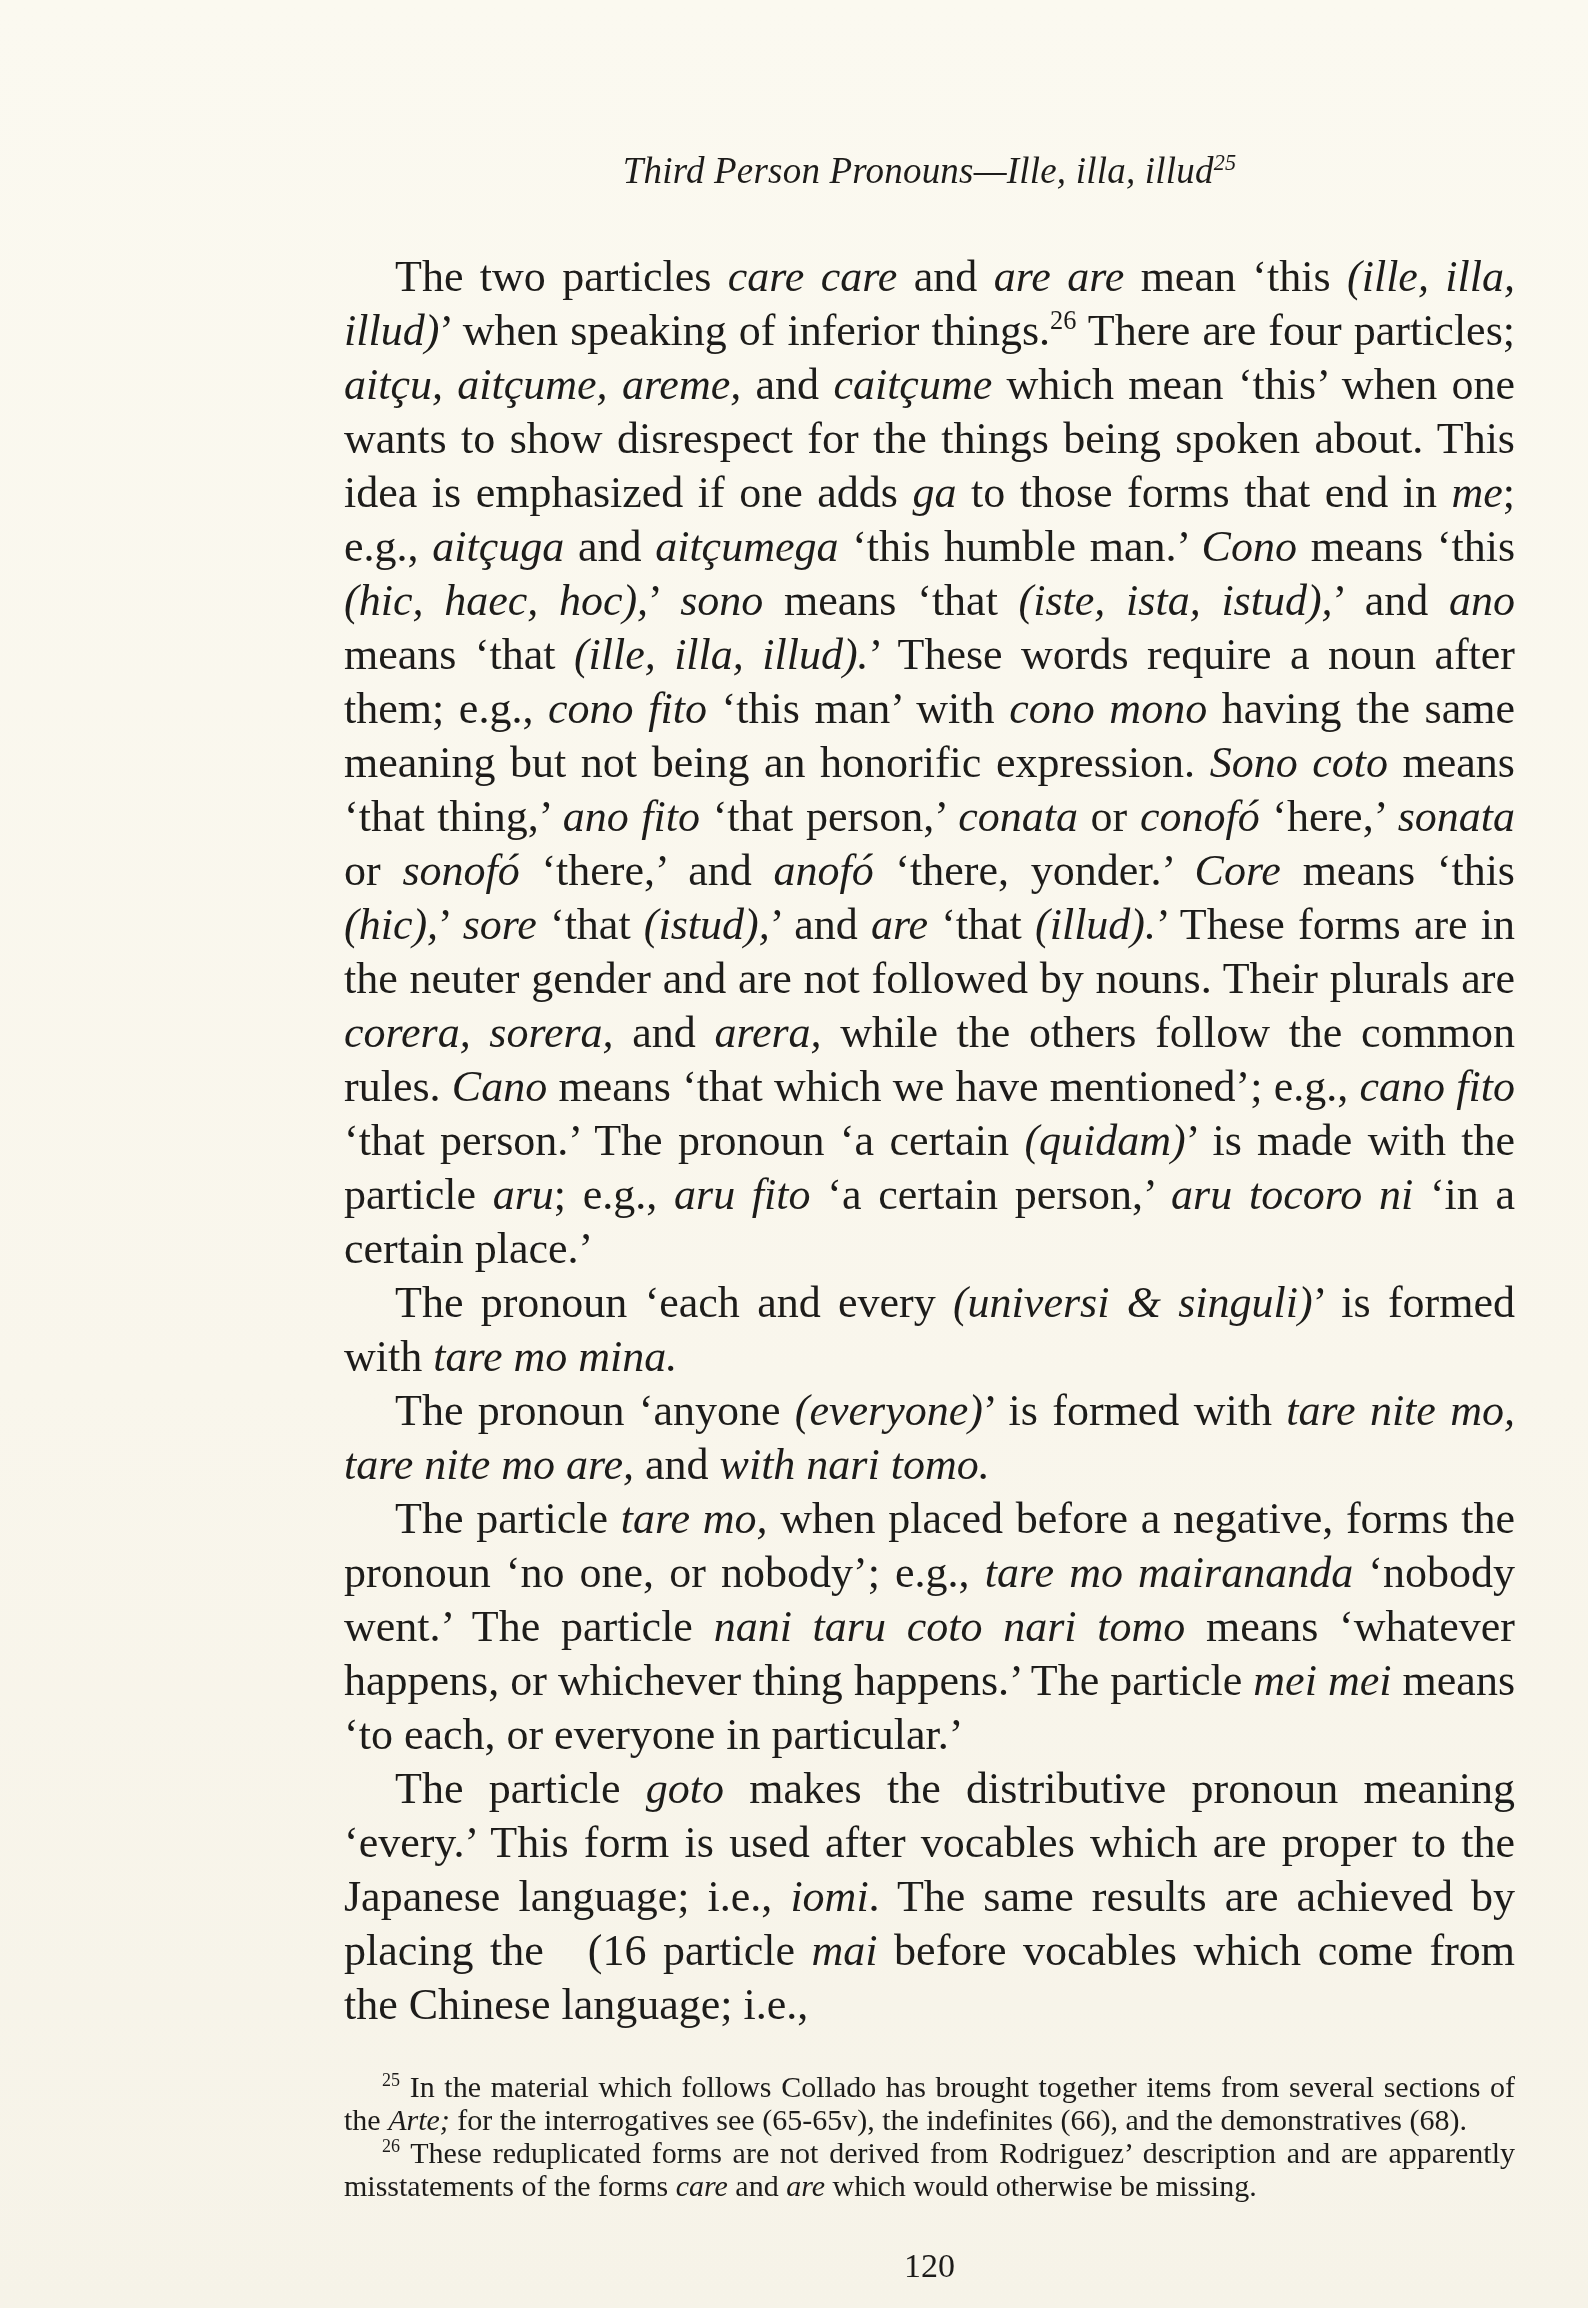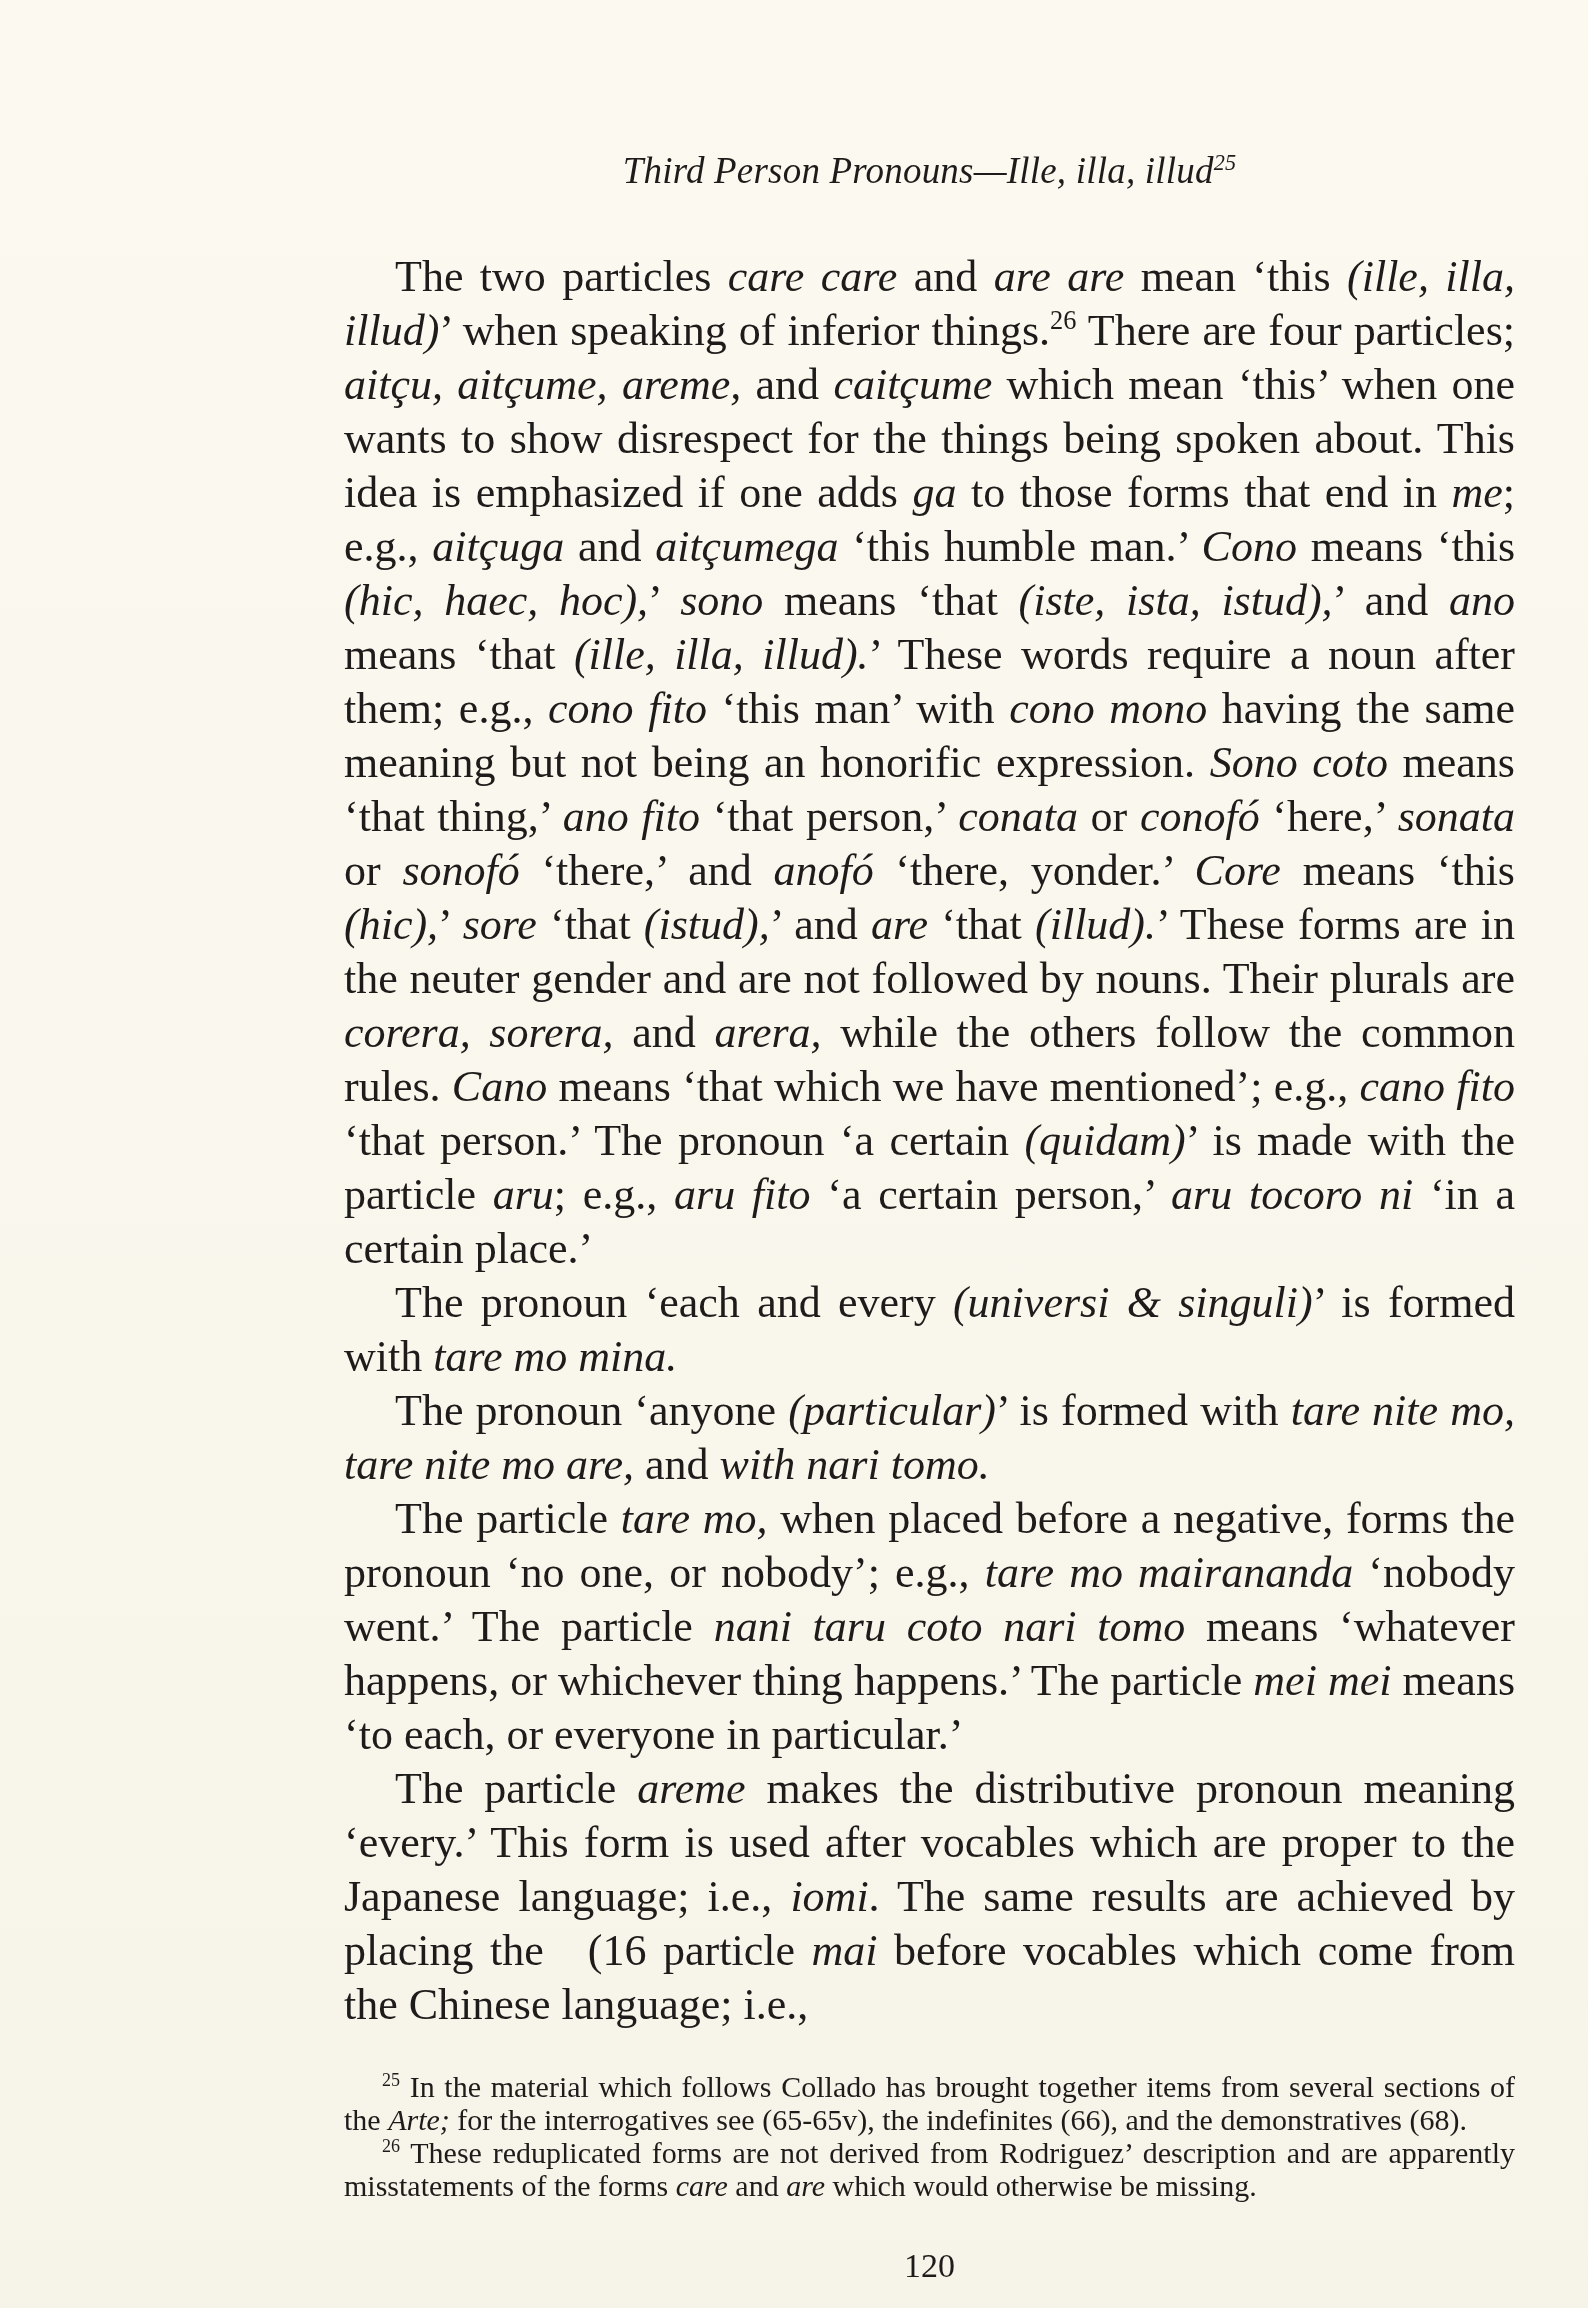--- a/index.html
+++ b/index.html
@@ -58,23 +58,23 @@
 </style>
 </head>
 <body>
 
 <div class="page">
   <div class="content">
     <h1 class="title"><i>Third Person Pronouns—Ille, illa, illud</i><i><sup>25</sup></i></h1>
     <div class="body">
         <p class="para">The two particles <i>care care</i> and <i>are are</i> mean ‘this <i>(ille, illa, illud)</i>’ when speaking of inferior things.<sup>26</sup> There are four particles; <i>aitçu, aitçume, areme,</i> and <i>caitçume</i> which mean ‘this’ when one wants to show disrespect for the things being spoken about. This idea is emphasized if one adds <i>ga</i> to those forms that end in <i>me</i>; e.g., <i>aitçuga</i> and <i>aitçumega</i> ‘this humble man.’ <i>Cono</i> means ‘this <i>(hic, haec, hoc),</i>’ <i>sono</i> means ‘that <i>(iste, ista, istud),</i>’ and <i>ano</i> means ‘that <i>(ille, illa, illud).</i>’ These words require a noun after them; e.g., <i>cono fito</i> ‘this man’ with <i>cono mono</i> having the same meaning but not being an honorific expression. <i>Sono coto</i> means ‘that thing,’ <i>ano fito</i> ‘that person,’ <i>conata</i> or <i>conofó</i> ‘here,’ <i>sonata</i> or <i>sonofó</i> ‘there,’ and <i>anofó</i> ‘there, yonder.’ <i>Core</i> means ‘this <i>(hic),</i>’ <i>sore</i> ‘that <i>(istud),</i>’ and <i>are</i> ‘that <i>(illud).</i>’ These forms are in the neuter gender and are not followed by nouns. Their plurals are <i>corera, sorera,</i> and <i>arera,</i> while the others follow the common rules. <i>Cano</i> means ‘that which we have mentioned’; e.g., <i>cano fito</i> ‘that person.’ The pronoun ‘a certain <i>(quidam)</i>’ is made with the particle <i>aru</i>; e.g., <i>aru fito</i> ‘a certain person,’ <i>aru tocoro ni</i> ‘in a certain place.’</p>
         <p class="para">The pronoun ‘each and every <i>(universi &amp; singuli)</i>’ is formed with <i>tare mo mina.</i></p>
-        <p class="para">The pronoun ‘anyone <i>(particular)</i>’ is formed with <i>tare nite mo, tare nite mo are,</i> and <i>with nari tomo.</i></p>
+        <p class="para">The pronoun ‘anyone <i>(everyone)</i>’ is formed with <i>tare nite mo, tare nite mo are,</i> and <i>with nari tomo.</i></p>
         <p class="para">The particle <i>tare mo,</i> when placed before a negative, forms the pronoun ‘no one, or nobody’; e.g., <i>tare mo mairananda</i> ‘nobody went.’ The particle <i>nani taru coto nari tomo</i> means ‘whatever happens, or whichever thing happens.’ The particle <i>mei mei</i> means ‘to each, or everyone in particular.’</p>
-        <p class="para">The particle <i>areme</i> makes the distributive pronoun meaning ‘every.’ This form is used after vocables which are proper to the Japanese language; i.e., <i>iomi</i>. The same results are achieved by placing the (16 particle <i>mai</i> before vocables which come from the Chinese language; i.e.,</p>
+        <p class="para">The particle <i>goto</i> makes the distributive pronoun meaning ‘every.’ This form is used after vocables which are proper to the Japanese language; i.e., <i>iomi</i>. The same results are achieved by placing the (16 particle <i>mai</i> before vocables which come from the Chinese language; i.e.,</p>
       </div>
     <div class="footnotes">
         <p class="footnote"><sup>25</sup> In the material which follows Collado has brought together items from several sections of the <i>Arte;</i> for the interrogatives see (65-65v), the indefinites (66), and the demonstratives (68).</p>
         <p class="footnote"><sup>26</sup> These reduplicated forms are not derived from Rodriguez’ description and are apparently misstatements of the forms <i>care</i> and <i>are</i> which would otherwise be missing.</p>
       </div>
     <div class="folio">120</div>
   </div>
 </div>
 
 

